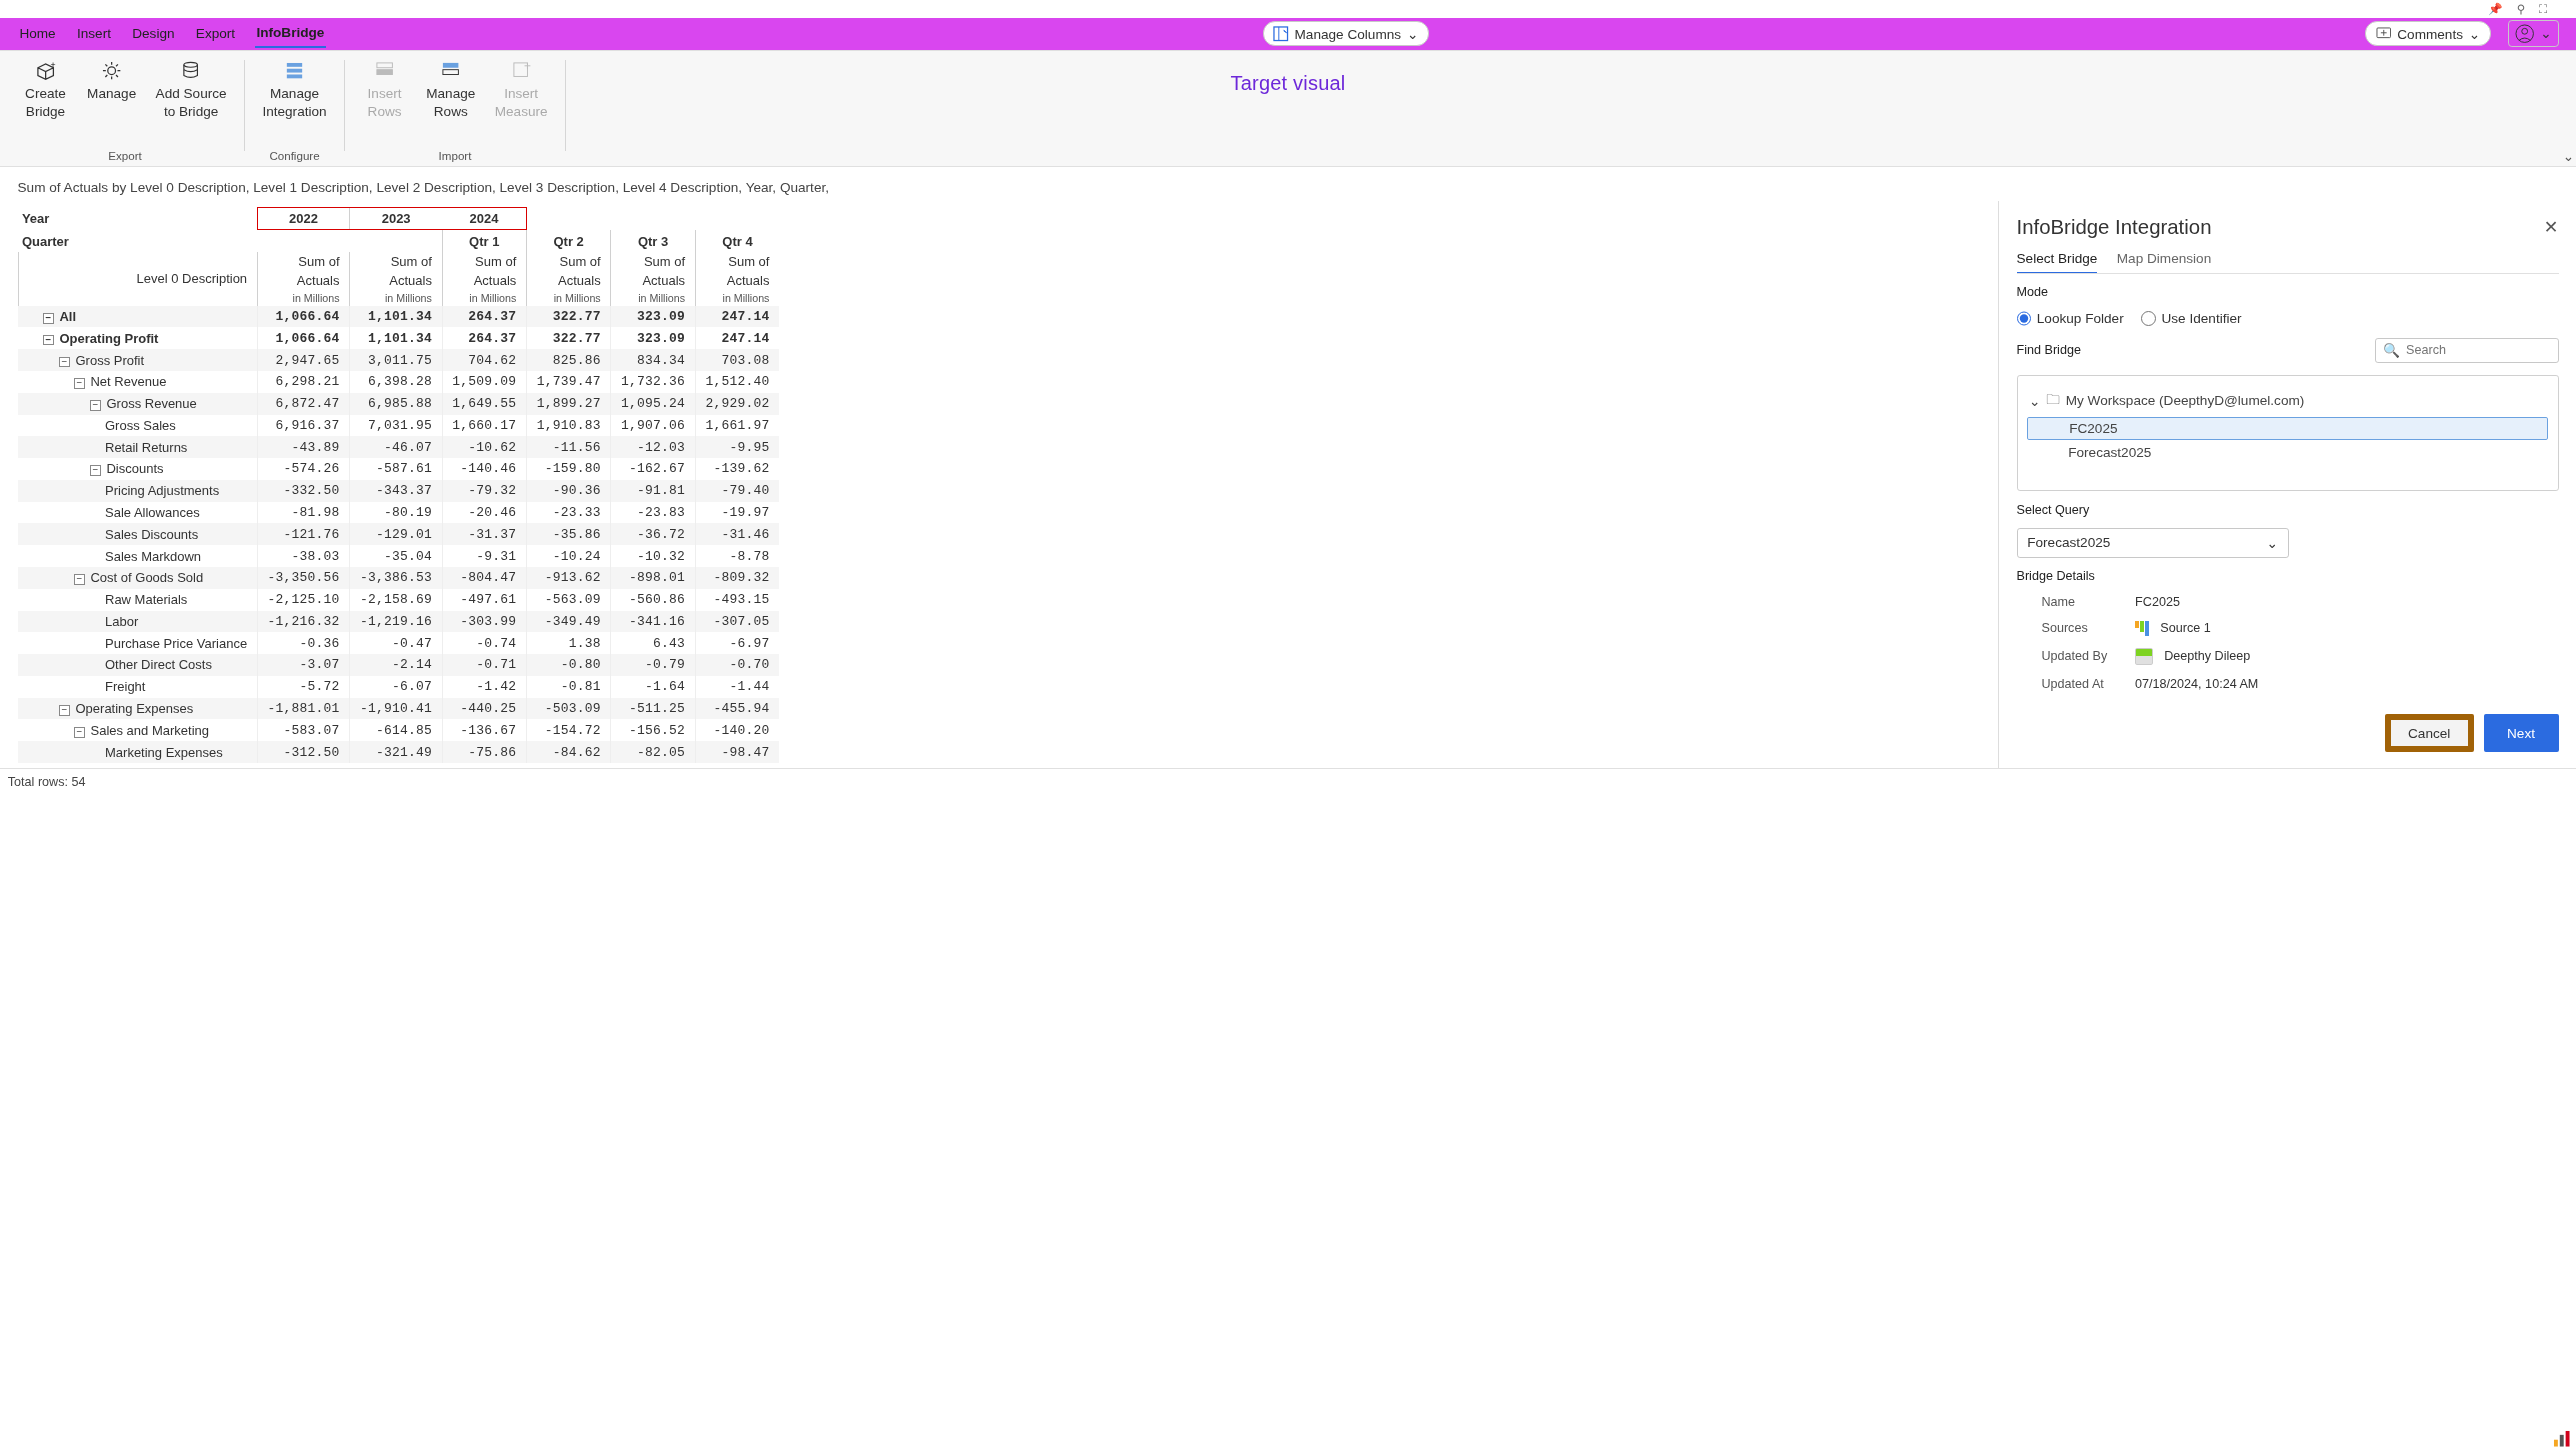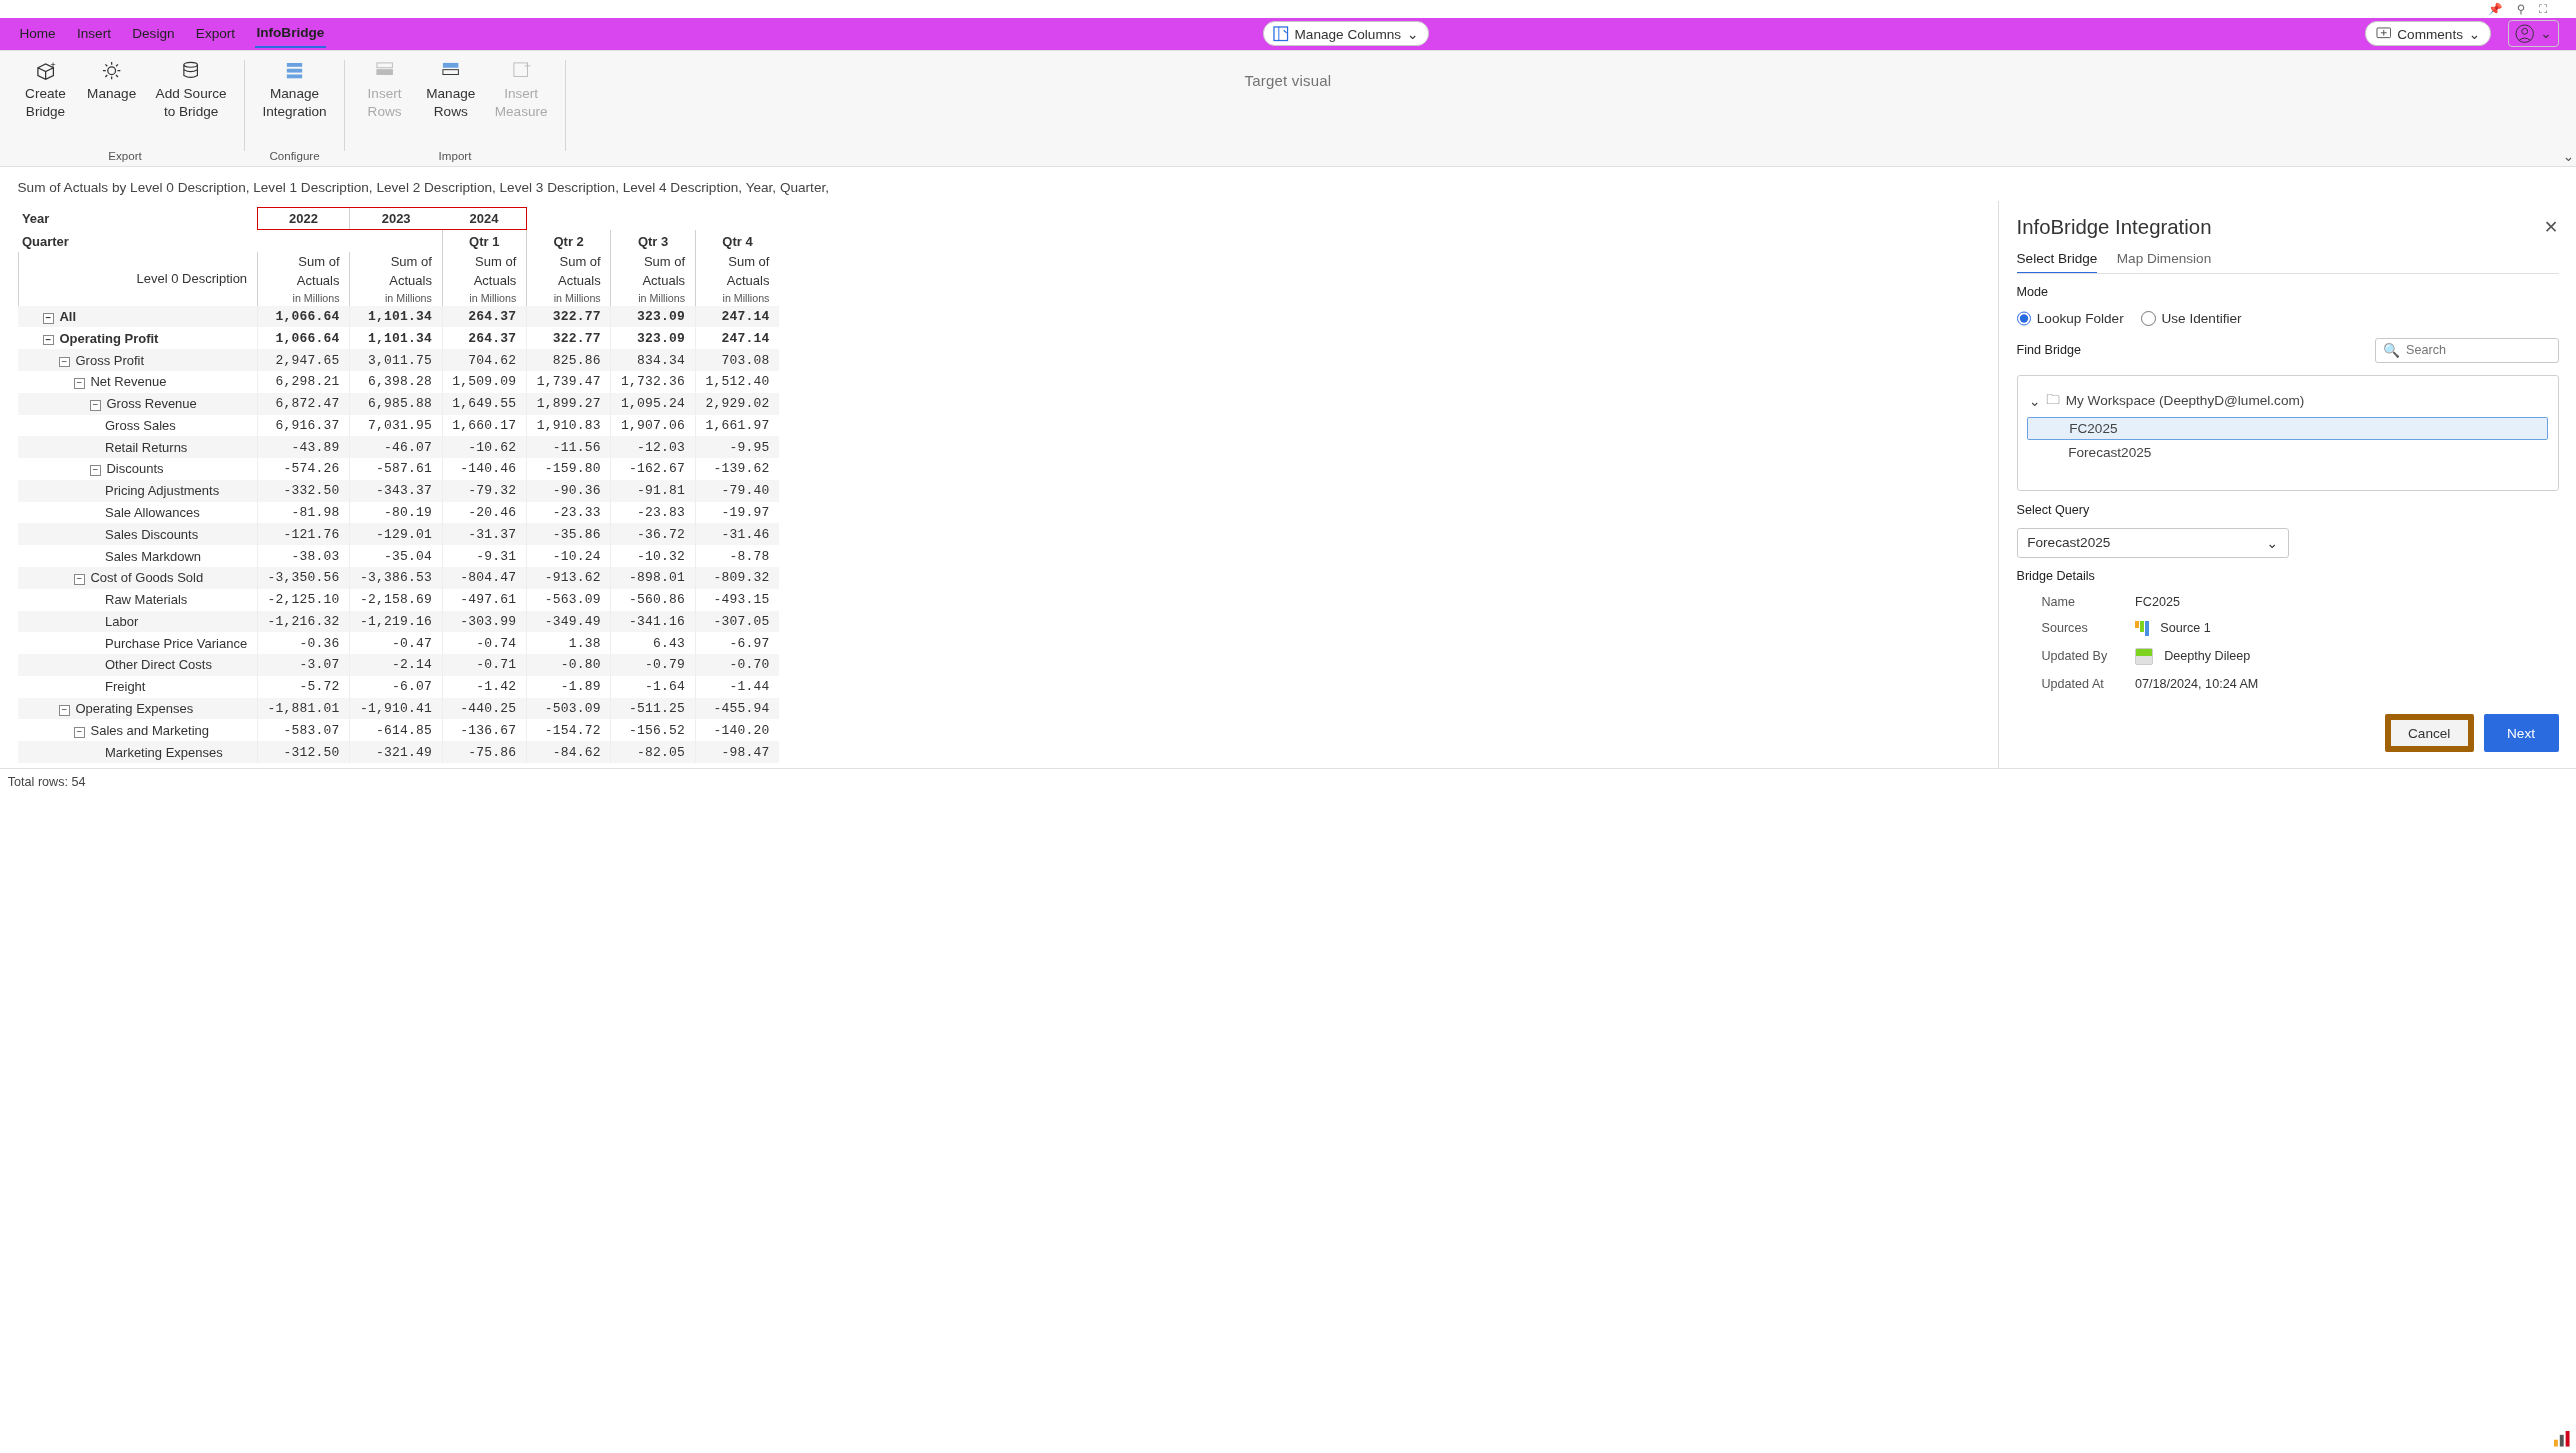--- a/index.html
+++ b/index.html
@@ -21,21 +21,21 @@
 .ribbon { display:flex; align-items:flex-start; background:#f7f7f7; border-bottom:1px solid #e0e0e0; padding: 5.8px 7.8px 0 7.8px; height:116px; position:relative;}
 .ribbon-group { display:flex; flex-direction:column; align-items:center; padding: 0 9.7px; height: 111px; }
 .ribbon-group .items { display:flex; gap: 7.8px; align-items:flex-start;}
 .ribbon-item { display:flex; flex-direction:column; align-items:center; padding: 3.9px 5.8px; min-width:56px; cursor:pointer; text-align:center; line-height:1.3; color:#333;}
 .ribbon-item.disabled{ color:#aaa; cursor:default;}
 .ribbon-item .icon { height:21.3px; display:flex; align-items:center; margin-bottom:3.9px; color:#333;}
 .ribbon-group .group-label { font-size:11.6px; color:#555; margin-top:auto; padding: 3.9px 0 5.8px 0;}
 .ribbon-sep { width:1px; background:#d6d6d6; height:91px; margin: 3.9px 1.9px 0 1.9px;}
 .ribbon-caret-right { position:absolute; right:1.9px; bottom:1.9px; color:#555; cursor:pointer;}
 
-.target-visual { position:absolute; top:21.3px; left:50%; transform:translateX(-50%); color:#737373; font-size:15px; letter-spacing:0.2px; font-weight:500;}
+.target-visual { position:absolute; top:21.3px; left:50%; transform:translateX(-50%); color:#6d28d9; font-size:20px; letter-spacing:0.2px; font-weight:500;}
 
 
 .title-line { padding: 13.6px 17.5px 5.8px 17.5px; color:#444; font-size:13.6px; white-space:nowrap; overflow:hidden; text-overflow:clip;}
 
 
 .content { display:flex; height: calc(100% - 213px); }
 .table-area { flex:1; padding: 5.8px 0 0 17.5px; overflow:hidden; }
 
 
 table { border-collapse:collapse; font-size:13px; table-layout:fixed; }
@@ -444,21 +444,21 @@
             <td class="num">-0.71</td>
             <td class="num">-0.80</td>
             <td class="num">-0.79</td>
             <td class="num">-0.70</td>
           </tr>
           <tr>
             <td class="row-head-cell indent4"><span>Freight</span></td>
             <td class="num">-5.72</td>
             <td class="num">-6.07</td>
             <td class="num">-1.42</td>
-            <td class="num">-1.89</td>
+            <td class="num">-0.81</td>
             <td class="num">-1.64</td>
             <td class="num">-1.44</td>
           </tr>
           <tr class="band-even">
             <td class="row-head-cell indent1"><span class="collapse-btn">−</span><span>Operating Expenses</span></td>
             <td class="num">-1,881.01</td>
             <td class="num">-1,910.41</td>
             <td class="num">-440.25</td>
             <td class="num">-503.09</td>
             <td class="num">-511.25</td>

